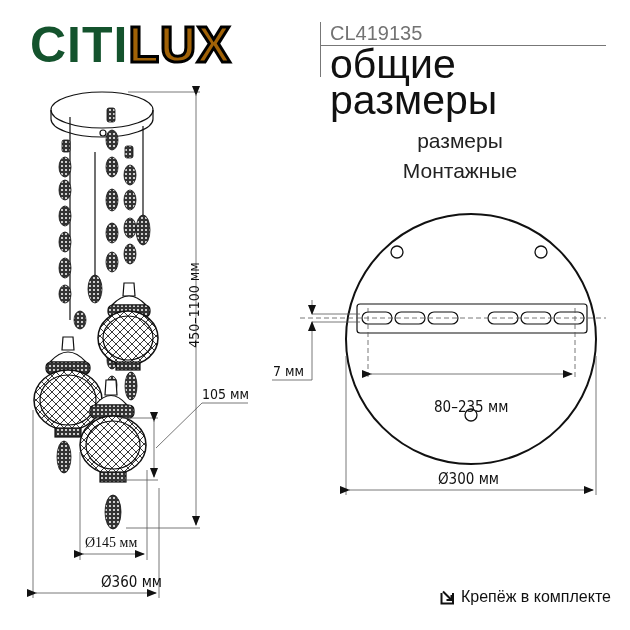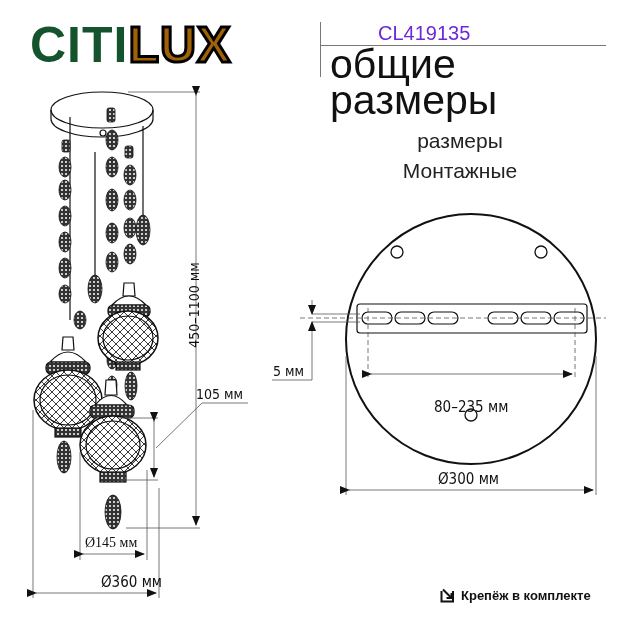--- a/index.html
+++ b/index.html
@@ -3,25 +3,25 @@
 <meta charset="utf-8">
 <style>
   html,body{margin:0;padding:0;background:#ffffff;}
   body{width:630px;height:630px;position:relative;overflow:hidden;font-family:"Liberation Sans",sans-serif;color:#111;}
   .abs{position:absolute;}
   .logo{left:30px;top:18px;font-family:"Liberation Sans",sans-serif;font-weight:900;font-size:50px;letter-spacing:1px;line-height:54px;}
   .logo .solid{color:#14532d;}
   .logo .outline{color:#a16207;-webkit-text-stroke:3px #000;}
   .header-rule-v{left:320px;top:22px;width:1px;height:55px;background:#777;}
   .header-rule-h{left:320px;top:45px;width:286px;height:1px;background:#777;}
-  .model{left:330px;top:21px;font-size:20px;line-height:24px;color:#6d28d9;margin-left:48px;}
+  .model{left:330px;top:21px;font-size:20px;line-height:24px;color:#737373;}
   .subtitle{left:330px;top:46px;font-size:41px;line-height:36px;color:#111;font-weight:300;}
   .mount-title{left:360px;top:126px;width:200px;text-align:center;font-size:21px;line-height:30px;color:#222;}
   .dim{font-family:"DejaVu Sans Condensed","DejaVu Sans",sans-serif;font-size:14px;color:#111;white-space:nowrap;}
-  .footer{left:440px;top:588px;display:flex;align-items:center;gap:6px;font-size:13px;color:#111;font-weight:bold;}
+  .footer{left:440px;top:588px;display:flex;align-items:center;gap:6px;font-size:16px;color:#111;}
   svg{position:absolute;left:0;top:0;}
 </style>
 </head>
 <body>
 
 <div class="abs logo">
   <span class="solid">CITI</span><span class="outline">LUX</span>
 </div>
 
 <div class="abs header-rule-v"></div>
@@ -164,29 +164,29 @@
     <line x1="575" y1="308" x2="575" y2="378" stroke-dasharray="5,3"></line>
     <line x1="371" y1="374" x2="572" y2="374" marker-start="url(#arr)" marker-end="url(#arr)"></line>
 
     <line x1="346" y1="356" x2="346" y2="495"></line>
     <line x1="596" y1="356" x2="596" y2="495"></line>
     <line x1="349" y1="490" x2="593" y2="490" marker-start="url(#arr)" marker-end="url(#arr)"></line>
   </g>
 </svg>
 
 <div class="abs dim" style="left:144px;top:297px;transform:rotate(-90deg);transform-origin:center;width:100px;text-align:center;">450–1100 мм</div>
-<div class="abs dim" style="left:196px;top:386px;">105 мм</div>
+<div class="abs dim" style="left:202px;top:386px;">105 мм</div>
 <div class="abs dim" style="left:85px;top:535px;font-family:Liberation Serif, serif;">Ø145 мм</div>
 <div class="abs dim" style="left:66px;top:573px;font-size:15px;margin-left:35px;">Ø360 мм</div>
 
 <div class="abs mount-title">
   <div>размеры</div>
   <div>Монтажные</div>
 </div>
-<div class="abs dim" style="left:273px;top:363px;">5 мм</div>
+<div class="abs dim" style="left:273px;top:363px;">7 мм</div>
 <div class="abs dim" style="left:434px;top:355px;font-size:15px;margin-top:43px;">80–235 мм</div>
 <div class="abs dim" style="left:438px;top:470px;font-size:15px;">Ø300 мм</div>
 
 <div class="abs footer">
   <span style="display:inline-block;width:15px;height:15px;">
     <svg width="15" height="15" viewBox="0 0 15 15" style="position:static;">
       <path d="M1.5,3 L1.5,13.5 L13,13.5 L13,3" fill="none" stroke="#111" stroke-width="2"></path>
       <path d="M3,1.5 L11,9.5" stroke="#111" stroke-width="2"></path>
       <path d="M11.5,5 L11.5,10 L6.5,10" fill="none" stroke="#111" stroke-width="2"></path>
     </svg>

